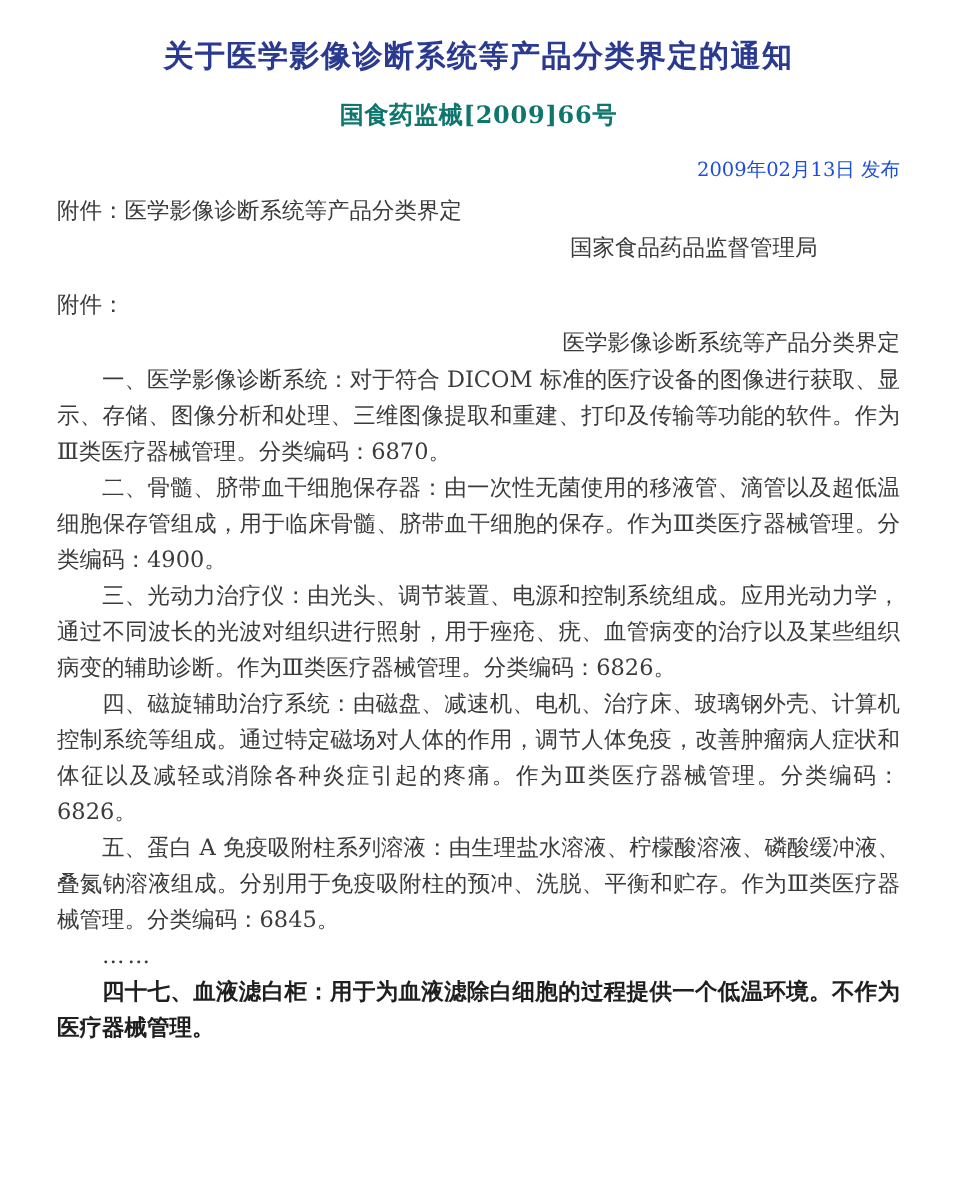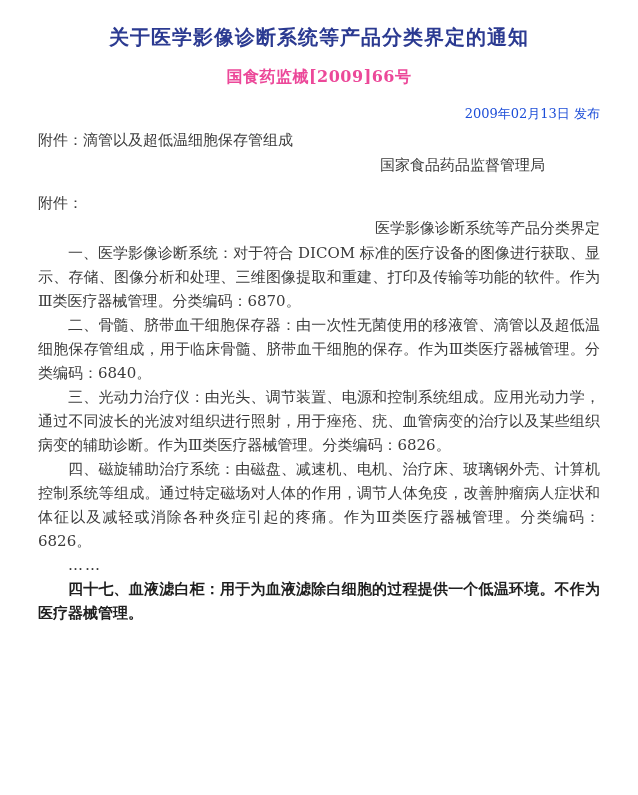--- a/index.html
+++ b/index.html
@@ -21,21 +21,21 @@
     letter-spacing: 1px;
     color: #2b3a91;
     line-height: 26px;
   }
   .doc-number {
     margin: 16px 0 0;
     text-align: center;
     font-size: 16px;
     font-weight: bold;
     letter-spacing: 0.5px;
-    color: #ec4899;
+    color: #0f766e;
     line-height: 22px;
   }
   .publish-date {
     margin: 18px 38px 0;
     text-align: right;
     font-size: 13px;
     color: #1d4ed8;
     line-height: 16px;
   }
   .body-text {
@@ -70,32 +70,33 @@
 
   <h1 class="doc-title">关于医学影像诊断系统等产品分类界定的通知</h1>
 
   <h2 class="doc-number">国食药监械[2009]66号</h2>
 
   <div class="publish-date">2009年02月13日 发布</div>
 
   <div class="body-text">
 
 
-    <p class="para">附件：滴管以及超低温细胞保存管组成</p>
+    <p class="para">附件：医学影像诊断系统等产品分类界定</p>
 
     <div class="sig sig-issuer">国家食品药品监督管理局</div>
 
 
     <p class="para attach-label">附件：</p>
 
     <h3 class="attach-heading">医学影像诊断系统等产品分类界定</h3>
 
     <div class="list" id="classification-list">
         <p class="para indent">一、医学影像诊断系统：对于符合 DICOM 标准的医疗设备的图像进行获取、显示、存储、图像分析和处理、三维图像提取和重建、打印及传输等功能的软件。作为Ⅲ类医疗器械管理。分类编码：6870。</p>
-        <p class="para indent">二、骨髓、脐带血干细胞保存器：由一次性无菌使用的移液管、滴管以及超低温细胞保存管组成，用于临床骨髓、脐带血干细胞的保存。作为Ⅲ类医疗器械管理。分类编码：6840。</p>
+        <p class="para indent">二、骨髓、脐带血干细胞保存器：由一次性无菌使用的移液管、滴管以及超低温细胞保存管组成，用于临床骨髓、脐带血干细胞的保存。作为Ⅲ类医疗器械管理。分类编码：4900。</p>
         <p class="para indent">三、光动力治疗仪：由光头、调节装置、电源和控制系统组成。应用光动力学，通过不同波长的光波对组织进行照射，用于痤疮、疣、血管病变的治疗以及某些组织病变的辅助诊断。作为Ⅲ类医疗器械管理。分类编码：6826。</p>
         <p class="para indent">四、磁旋辅助治疗系统：由磁盘、减速机、电机、治疗床、玻璃钢外壳、计算机控制系统等组成。通过特定磁场对人体的作用，调节人体免疫，改善肿瘤病人症状和体征以及减轻或消除各种炎症引起的疼痛。作为Ⅲ类医疗器械管理。分类编码：6826。</p>
+        <p class="para indent">五、蛋白 A 免疫吸附柱系列溶液：由生理盐水溶液、柠檬酸溶液、磷酸缓冲液、叠氮钠溶液组成。分别用于免疫吸附柱的预冲、洗脱、平衡和贮存。作为Ⅲ类医疗器械管理。分类编码：6845。</p>
         <p class="para indent item-ellipsis">……</p>
         <p class="para indent item-bold">四十七、血液滤白柜：用于为血液滤除白细胞的过程提供一个低温环境。不作为医疗器械管理。</p>
       </div>
 
   </div>
 </div>
 
 </body></html>

